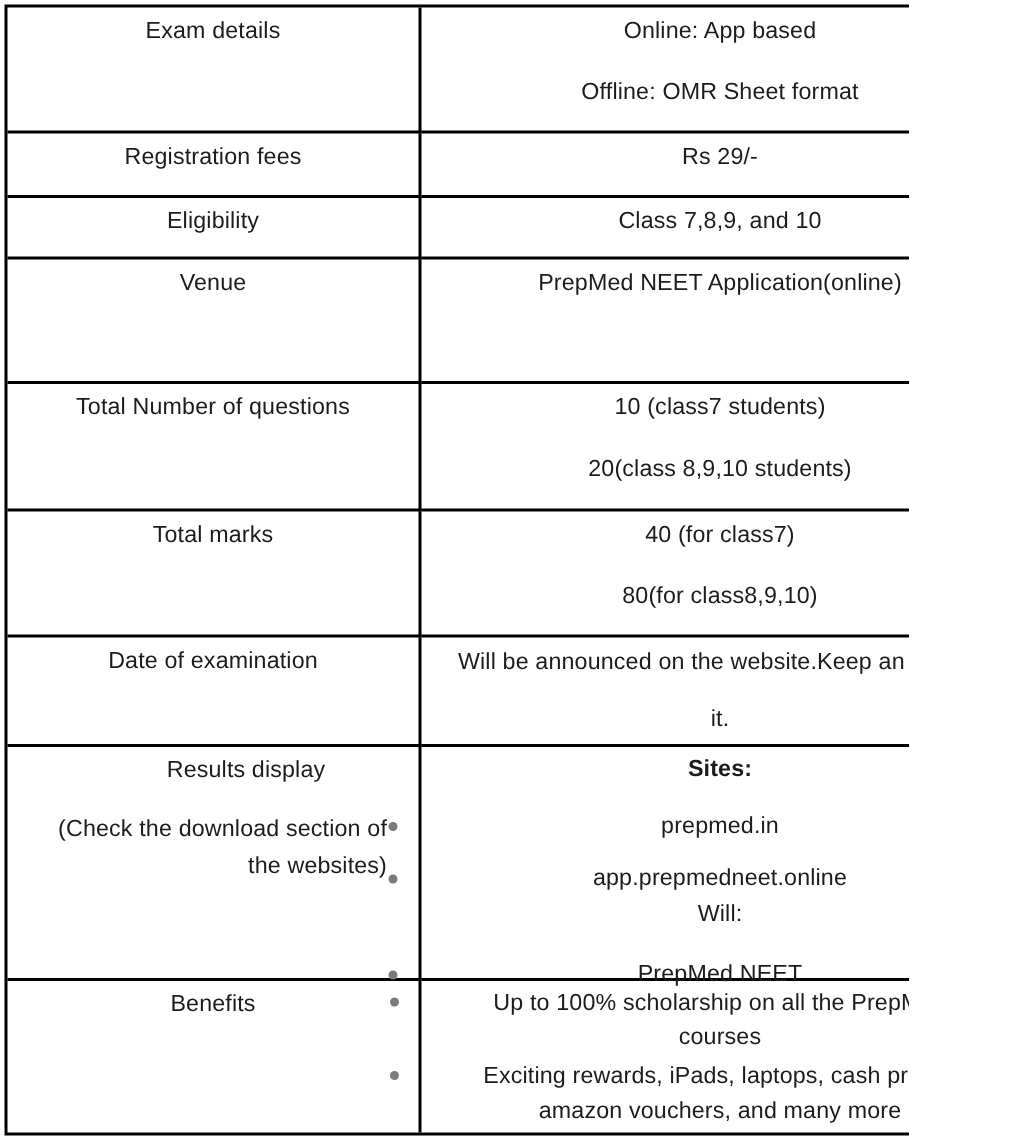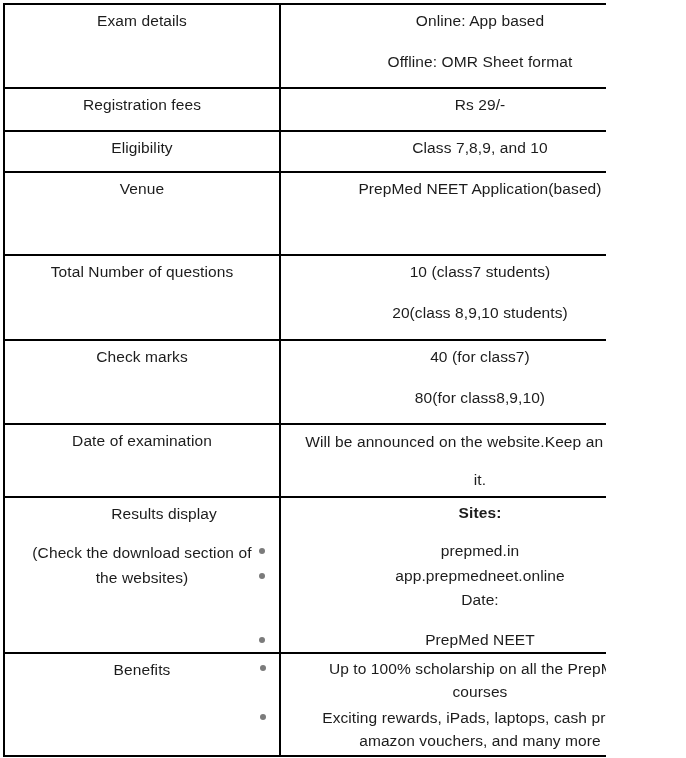--- a/index.html
+++ b/index.html
@@ -28,26 +28,26 @@
     text-align:center;
     padding-top:4px;
     position:relative;
   }
   .cell.col-last{border-right:none;}
   .row-last{border-bottom:none;}
   .para{line-height:24px;margin-bottom:17px;}
   
   .pad0{padding-top:0;}
   .label-top{line-height:24px;margin-top:4px;padding-left:44px;}
-  .note{line-height:25px;max-width:232px;margin:14px auto 0;}
+  .note{line-height:25px;max-width:232px;margin:14px auto 0;text-align:right;}
   
   .wide{line-height:38px;max-width:350px;margin:-2px auto 0;text-align:center;}
   
   .item{position:relative;line-height:24px;}
-  .mt3{margin-top:3px;font-weight:bold;} .mt14{margin-top:14px;} .mt1{margin-top:1px;}
+  .mt3{margin-top:3px;font-weight:bold;} .mt14{margin-top:14px;} .mt1{margin-top:11px;}
   .mt0{margin-top:0;} .mt16{margin-top:16px;}
   .dot{
     position:absolute;left:-22px;top:9px;width:6px;height:6px;
     border-radius:50%;background:var(--bullet);
   }
   
   .item2{position:relative;line-height:23px;max-width:330px;margin:3px auto 0;}
   .item2 .dot{left:-55px;top:8px;}
 </style>
 </head>
@@ -75,33 +75,33 @@
       <div class="para">Eligibility</div>
     </div>
     <div class="cell col-last">
       <div class="para">Class 7,8,9, and 10</div>
     </div>
 
     <div class="cell">
       <div class="para">Venue</div>
     </div>
     <div class="cell col-last">
-      <div class="para">PrepMed NEET Application(based)</div>
+      <div class="para">PrepMed NEET Application(online)</div>
     </div>
 
     <div class="cell">
       <div class="para">Total Number of questions</div>
     </div>
     <div class="cell col-last">
       <div class="para">10 (class7 students)</div>
       <div class="para">20(class 8,9,10 students)</div>
     </div>
 
     <div class="cell">
-      <div class="para">Check marks</div>
+      <div class="para">Total marks</div>
     </div>
     <div class="cell col-last">
       <div class="para">40 (for class7)</div>
       <div class="para">80(for class8,9,10)</div>
     </div>
 
     <div class="cell">
       <div class="para">Date of examination</div>
     </div>
     <div class="cell col-last pad0">
@@ -118,21 +118,21 @@
       </div>
       <div class="item mt14">
         <span class="dot"></span>
         <span>prepmed.in</span>
       </div>
       <div class="item mt1">
         <span class="dot"></span>
         <span>app.prepmedneet.online</span>
       </div>
       <div class="item mt0">
-        <span>Date:</span>
+        <span>Will:</span>
       </div>
       <div class="item mt16">
         <span class="dot"></span>
         <span>PrepMed NEET</span>
       </div>
     </div>
 
     <div class="cell row-last">
       <div class="para">Benefits</div>
     </div>

